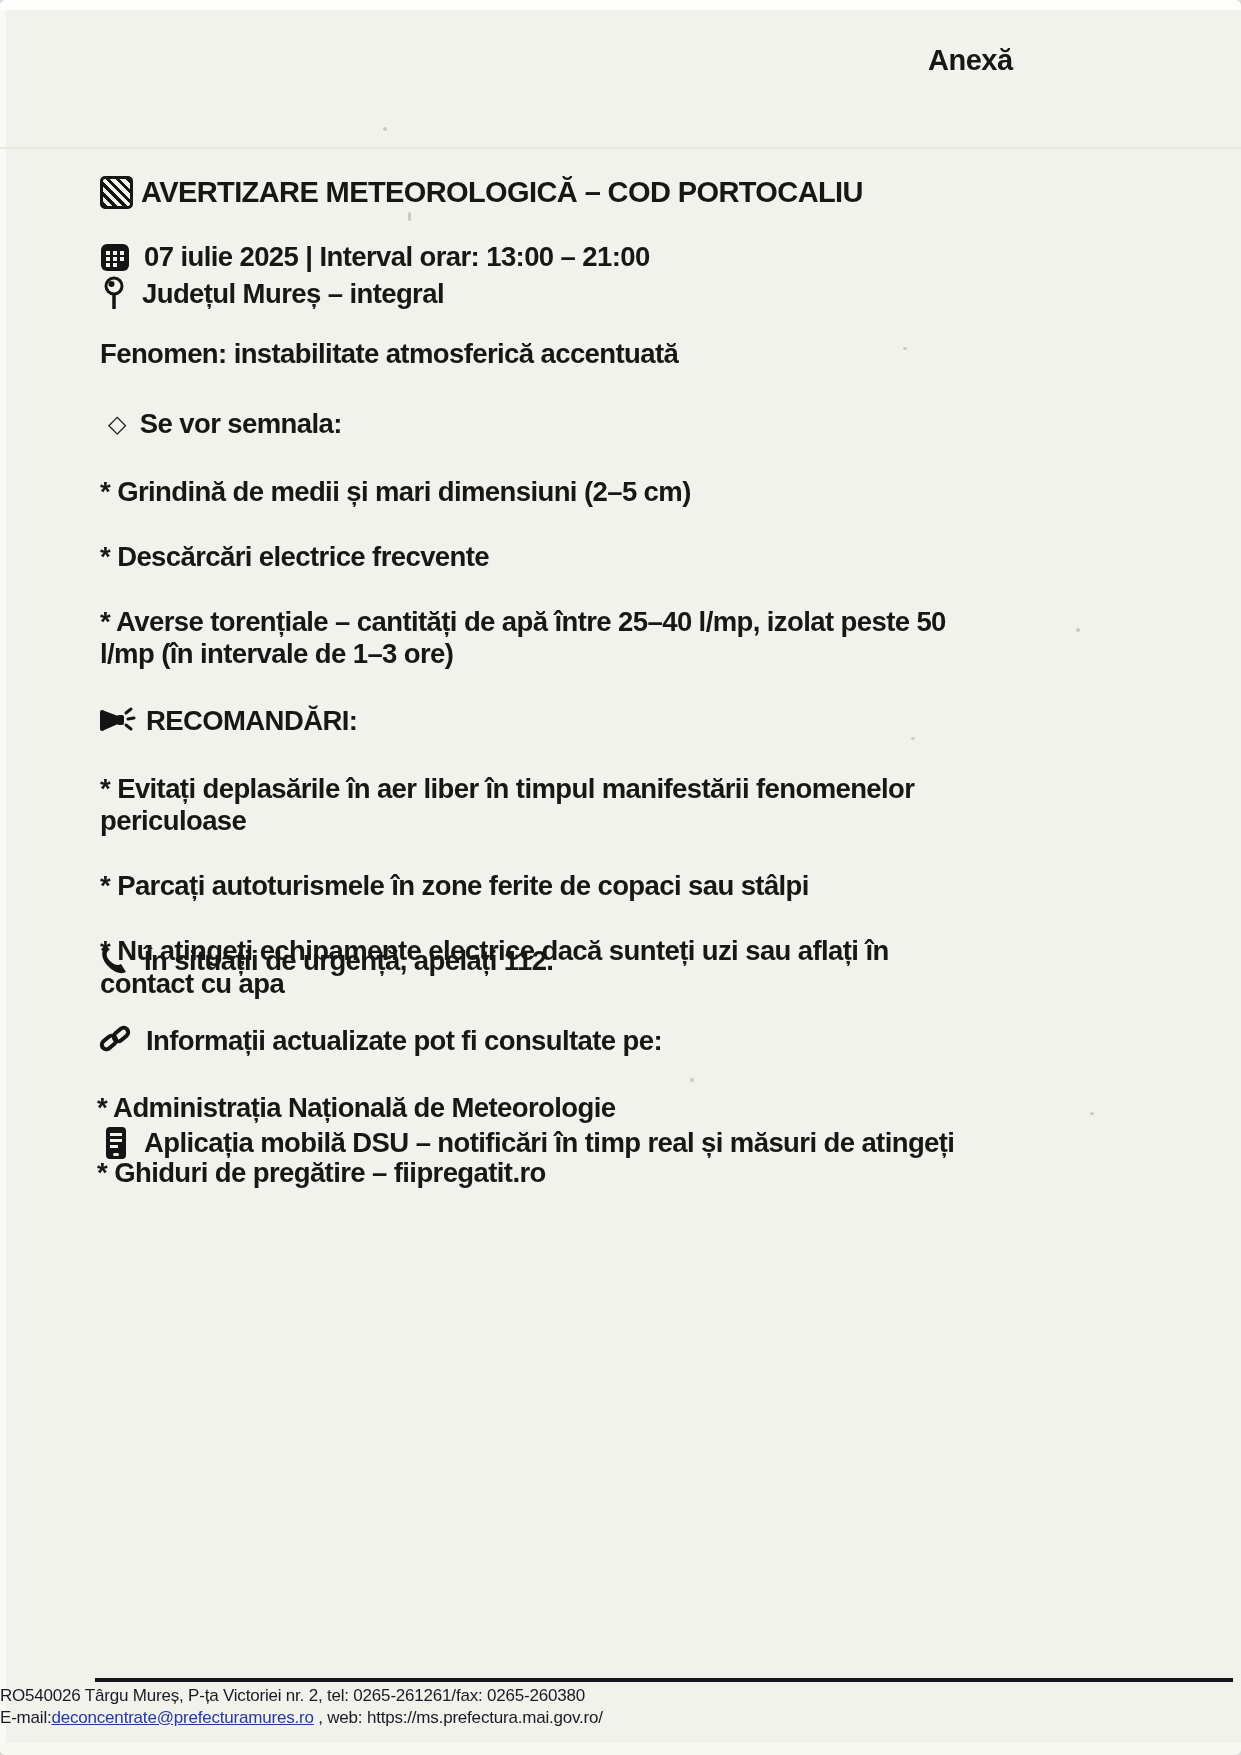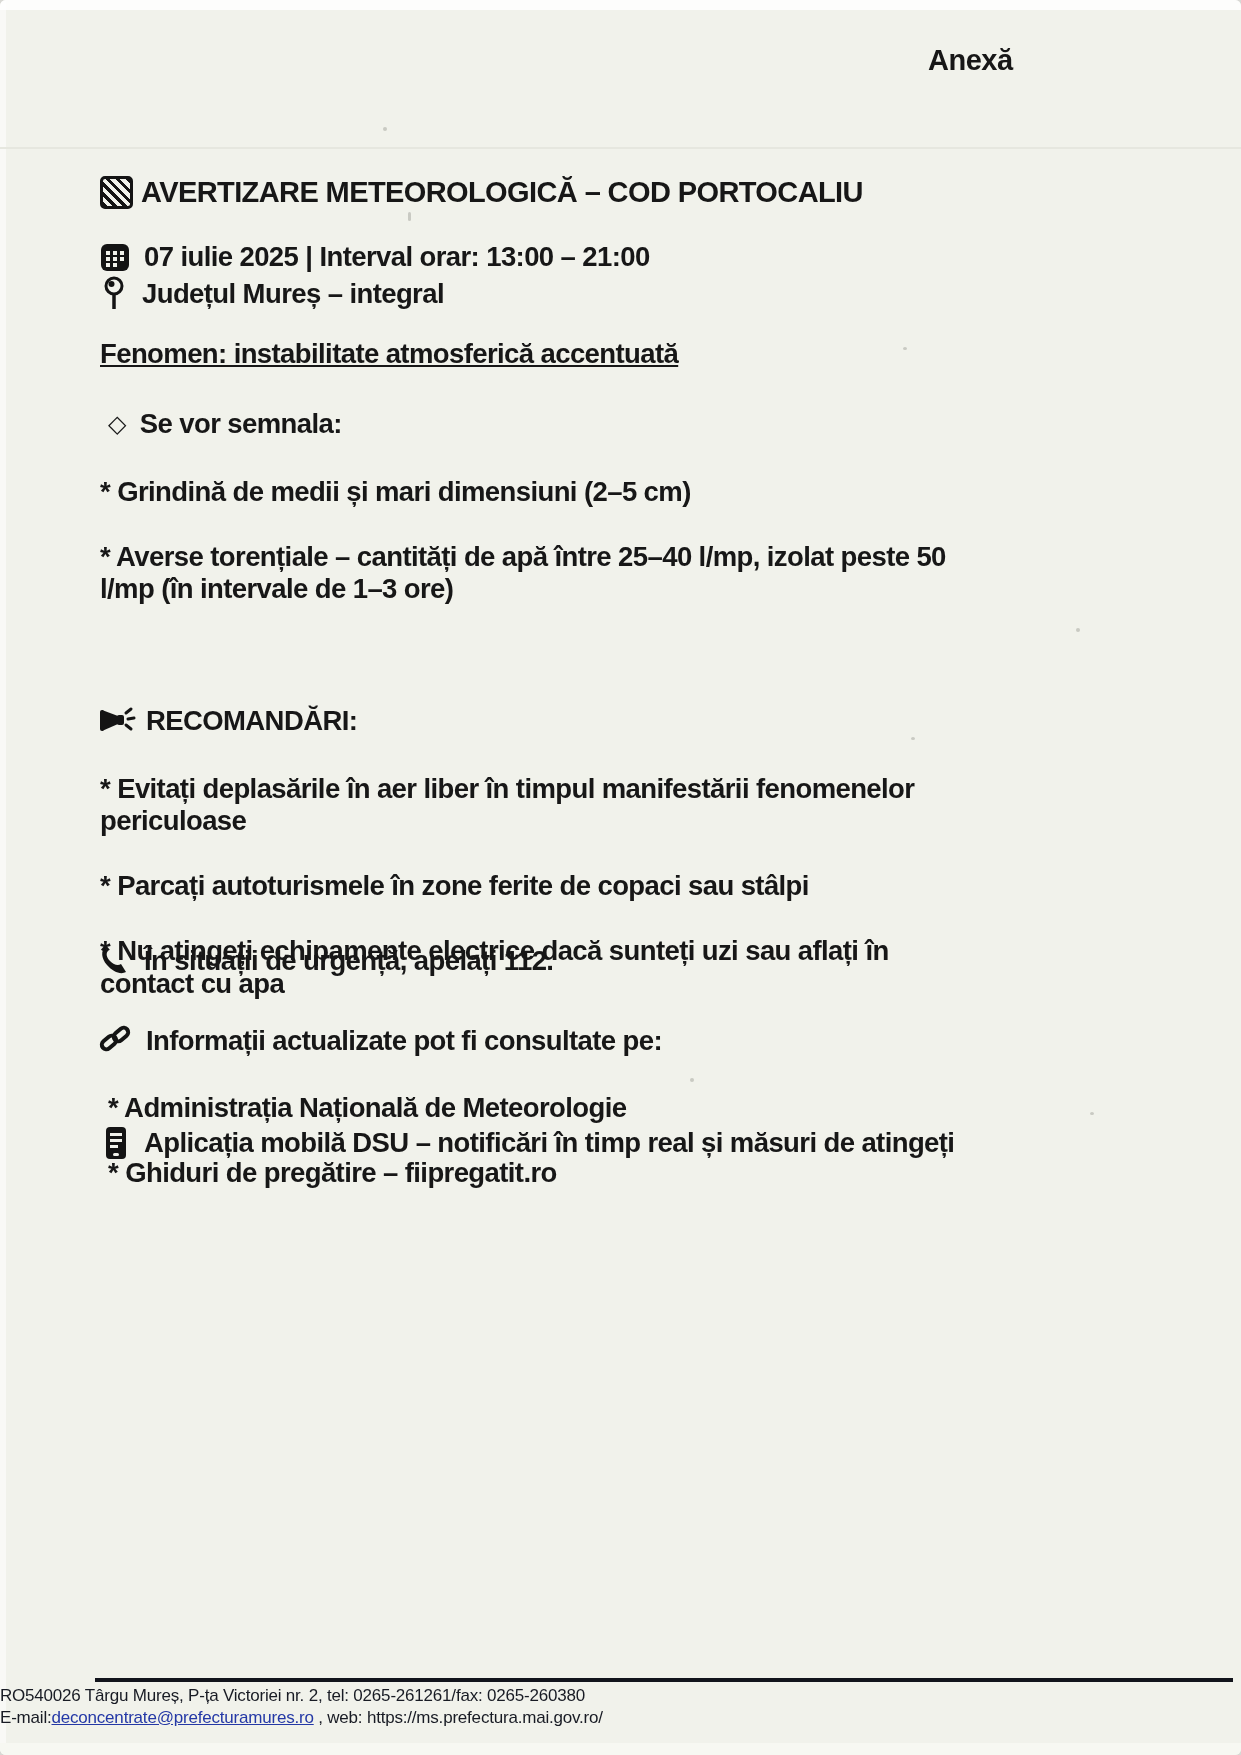--- a/index.html
+++ b/index.html
@@ -86,31 +86,32 @@
     <span>
       <svg width="24" height="36" viewBox="0 0 24 36">
         <circle cx="12" cy="10" r="8" fill="none" stroke="#141414" stroke-width="3"></circle>
         <circle cx="9.5" cy="8" r="3" fill="#141414"></circle>
         <line x1="12" y1="18" x2="12" y2="33" stroke="#141414" stroke-width="3.5"></line>
       </svg>
     </span>
     <span class="txt fs-body">Județul Mureș – integral</span>
   </div>
 
-  <div class="row" style="left:100px;top:338px;text-decoration:underline;">
+  <div class="row" style="left:100px;top:338px;">
     <span class="txt fs-body">Fenomen: instabilitate atmosferică accentuată</span>
   </div>
 
   <div class="row" style="left:108px;top:408px;gap:14px;">
     <span class="txt" style="font-size:24px;">◇</span>
     <span class="txt fs-body">Se vor semnala:</span>
   </div>
 
   <div class="list txt fs-body" style="left:100px;top:443px;width:1060px;">
     <div>* Grindină de medii și mari dimensiuni (2–5 cm)</div>
+    <div>* Descărcări electrice frecvente</div>
     <div>* Averse torențiale – cantități de apă între 25–40 l/mp, izolat peste 50
 l/mp (în intervale de 1–3 ore)</div>
   </div>
 
   <div class="row" style="left:98px;top:704px;gap:10px;">
     <span>
       <svg width="38" height="34" viewBox="0 0 38 34">
         <polygon points="4,6 20,12 20,20 4,27" fill="#141414"></polygon>
         <rect x="2" y="6" width="4" height="21" rx="2" fill="#141414"></rect>
         <rect x="19" y="11" width="7" height="10" rx="2" fill="#141414"></rect>
@@ -144,21 +145,21 @@
       <svg width="34" height="34" viewBox="0 0 34 34">
         <g fill="none" stroke="#141414" stroke-width="4">
           <rect x="3" y="14" width="16" height="9" rx="4.5" transform="rotate(-40 11 18.5)"></rect>
           <rect x="15" y="6" width="16" height="9" rx="4.5" transform="rotate(-40 23 10.5)"></rect>
         </g>
       </svg>
     </span>
     <span class="txt fs-body">Informații actualizate pot fi consultate pe:</span>
   </div>
 
-  <div class="list txt fs-body" style="left:108px;top:1059px;width:1060px;">
+  <div class="list txt fs-body" style="left:97px;top:1059px;width:1060px;">
     <div>* Administrația Națională de Meteorologie</div>
     <div>* Ghiduri de pregătire – fiipregatit.ro</div>
   </div>
 
   <div class="row" style="left:103px;top:1125px;gap:15px;">
     <span>
       <svg width="26" height="36" viewBox="0 0 26 36">
         <rect x="3" y="2" width="20" height="32" rx="4" fill="#141414"></rect>
         <rect x="7" y="8" width="12" height="3" fill="#f1f2eb"></rect>
         <rect x="7" y="14" width="12" height="3" fill="#f1f2eb"></rect>

